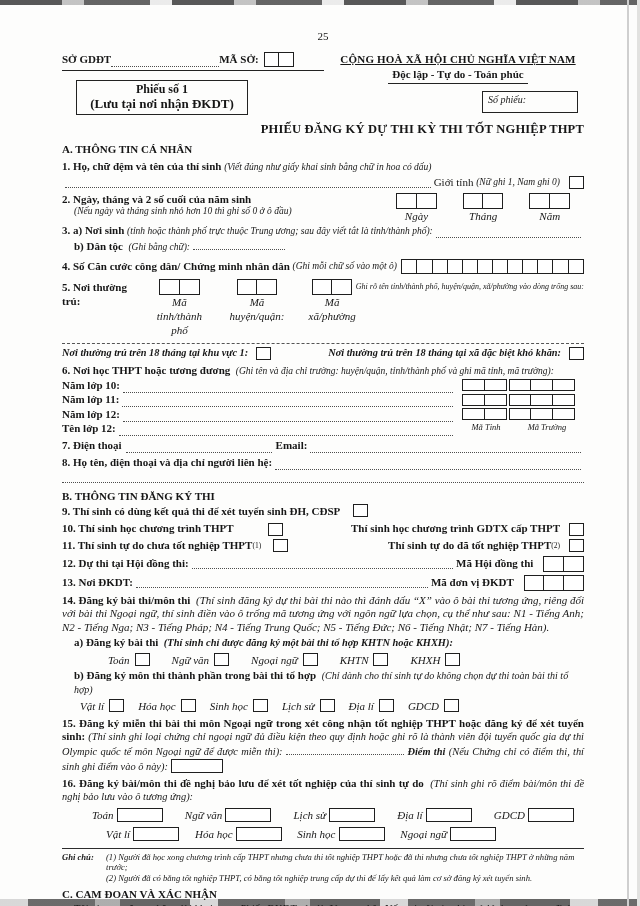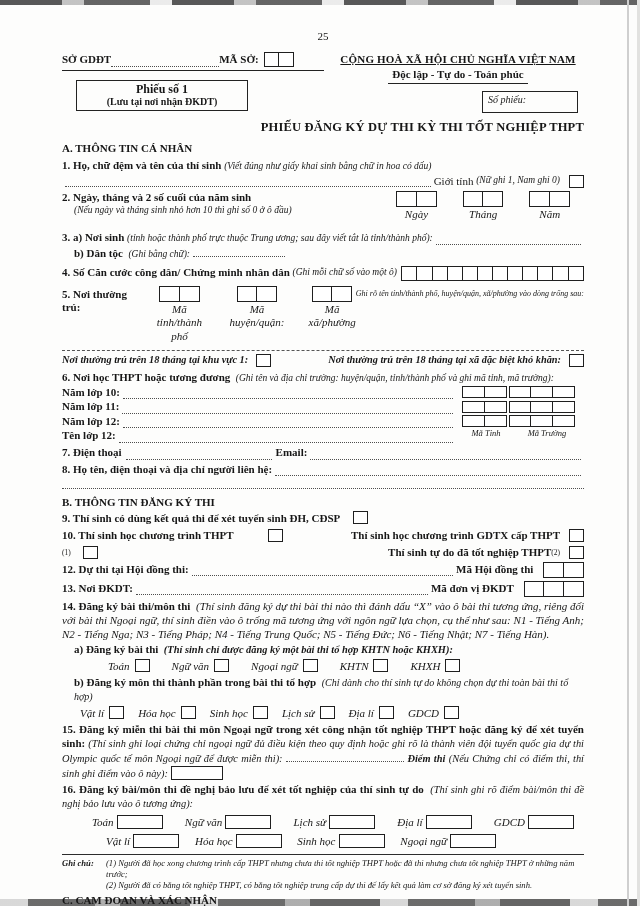--- a/index.html
+++ b/index.html
@@ -115,21 +115,21 @@
         <span class="b">SỞ GDĐT</span>
         <span class="dotsin" style="width:108px;"></span>
         <span class="b">MÃ SỞ:</span>
         <span class="cells two" style="margin-left:5px;">
             <span class="c"></span>
             <span class="c"></span>
           </span>
       </div>
       <div class="phieu-box">
         <div class="b" style="font-size:12px;">Phiếu số 1</div>
-        <div class="b" style="font-size:10px;">(Lưu tại nơi nhận ĐKDT)</div>
+        <div class="b" style="font-size:13px;">(Lưu tại nơi nhận ĐKDT)</div>
       </div>
     </div>
     <div class="hdr-right">
       <div class="nat1 b">CỘNG HOÀ XÃ HỘI CHỦ NGHĨA VIỆT NAM</div>
       <div class="nat2 b">Độc lập - Tự do - Toán phúc</div>
       <div class="sophieu i">Số phiếu:</div>
     </div>
   </div>
 
   <div class="title b center">PHIẾU ĐĂNG KÝ DỰ THI KỲ THI TỐT NGHIỆP THPT</div>
@@ -170,21 +170,21 @@
         <div class="dg">
           <span class="cells pair">
               <span class="c"></span>
               <span class="c"></span>
             </span>
           <span class="lbl">Năm</span>
         </div>
       </div>
     </div>
 
-    <div class="item" style="margin-top:9px;">
+    <div class="item" style="margin-top:1px;">
       <div class="row">
         <span class="b">3. a) Nơi sinh</span>&nbsp;
         <span class="i sm">(tỉnh hoặc thành phố trực thuộc Trung ương; sau đây viết tắt là tỉnh/thành phố):</span>
         <span class="dots"></span>
       </div>
       <div class="ind1" style="margin-top:1px;">
         <span class="b">b) Dân tộc</span>&nbsp;
         <span class="i sm">(Ghi bằng chữ):</span>
         <span class="dotsin" style="width:92px;"></span>
       </div>
@@ -339,20 +339,21 @@
 
     <div class="item row mid">
       <span class="b">10. Thí sinh học chương trình THPT</span>
       <span class="cb" style="margin-left:34px;"></span>
       <span class="spacer"></span>
       <span class="b">Thí sinh học chương trình GDTX cấp THPT</span>
       <span class="cb" style="margin-left:9px;"></span>
     </div>
 
     <div class="item row mid">
+      <span class="b">11. Thí sinh tự do chưa tốt nghiệp THPT</span>
       <sup>(1)</sup>
       <span class="cb" style="margin-left:12px;"></span>
       <span class="spacer"></span>
       <span class="b">Thí sinh tự do đã tốt nghiệp THPT</span>
       <sup>(2)</sup>
       <span class="cb" style="margin-left:9px;"></span>
     </div>
 
     <div class="item row mid">
       <span class="b">12. Dự thi tại Hội đồng thi:</span>

